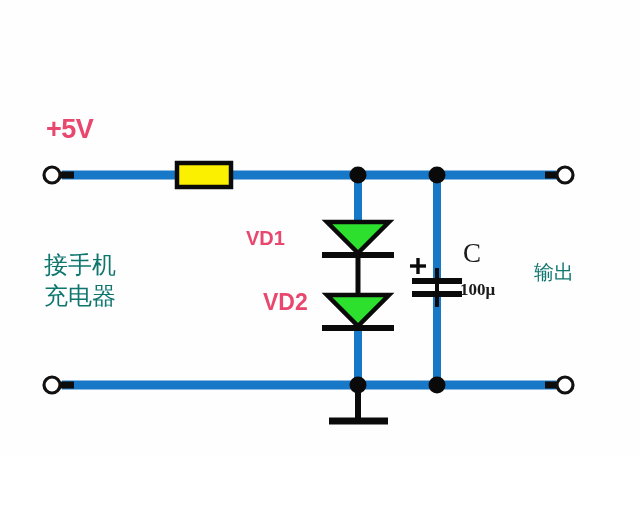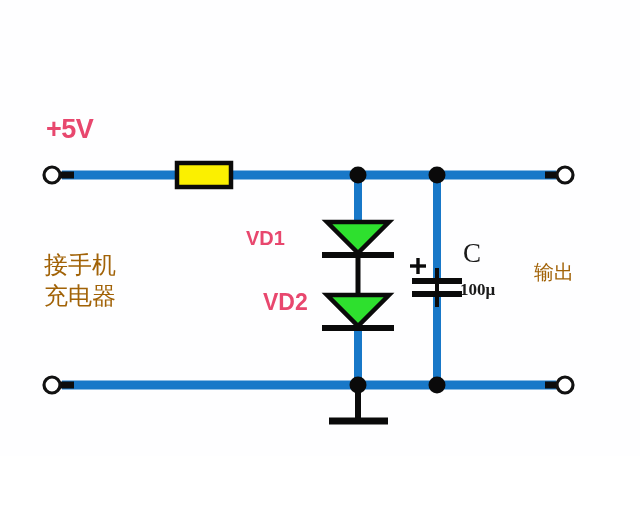--- a/index.html
+++ b/index.html
@@ -26,21 +26,21 @@
     position: absolute;
     white-space: pre;
     line-height: 1;
   }
   
   .lbl-pink-bold {
     color: #e8476e;
     font-weight: bold;
   }
   .lbl-cn {
-    color: #a16207;
+    color: #0f766e;
     font-family: "DejaVu Sans", sans-serif;
     font-weight: normal;
   }
   .lbl-serif {
     color: #1a1a1a;
     font-family: "Liberation Serif", serif;
   }
   #v-plus5 {
     left: 46px;
     top: 116px;

